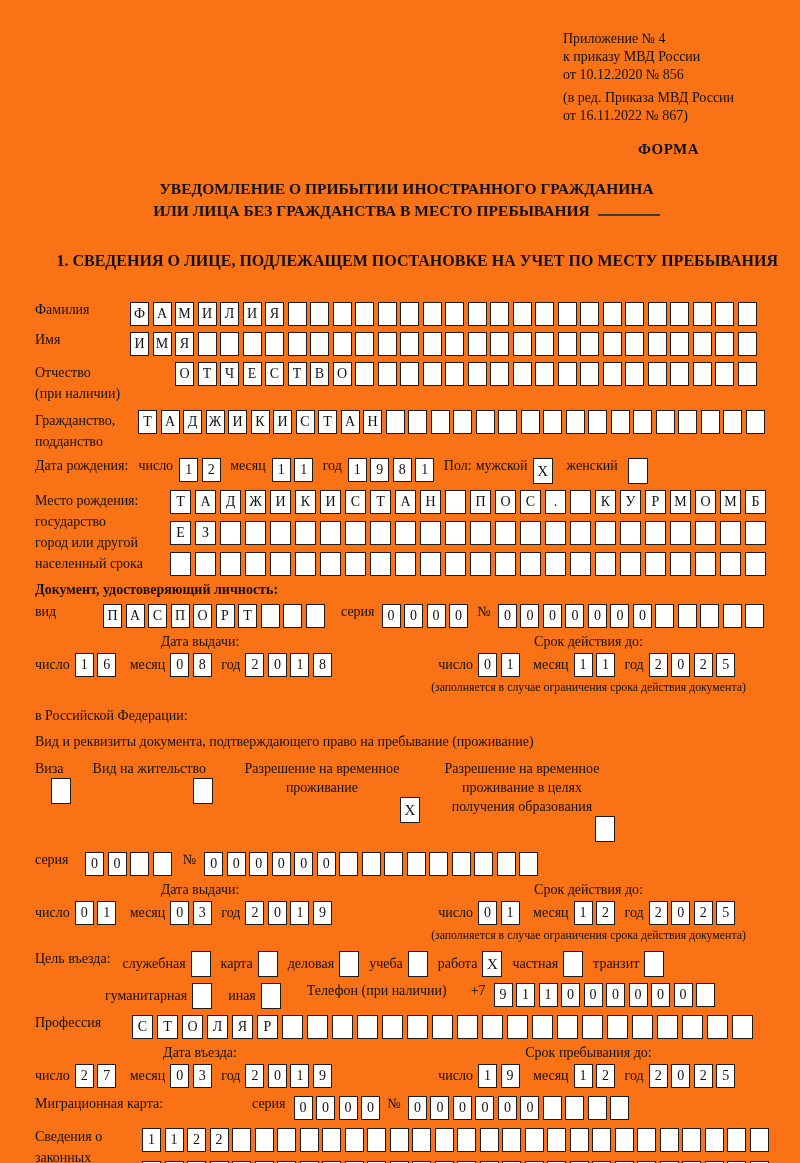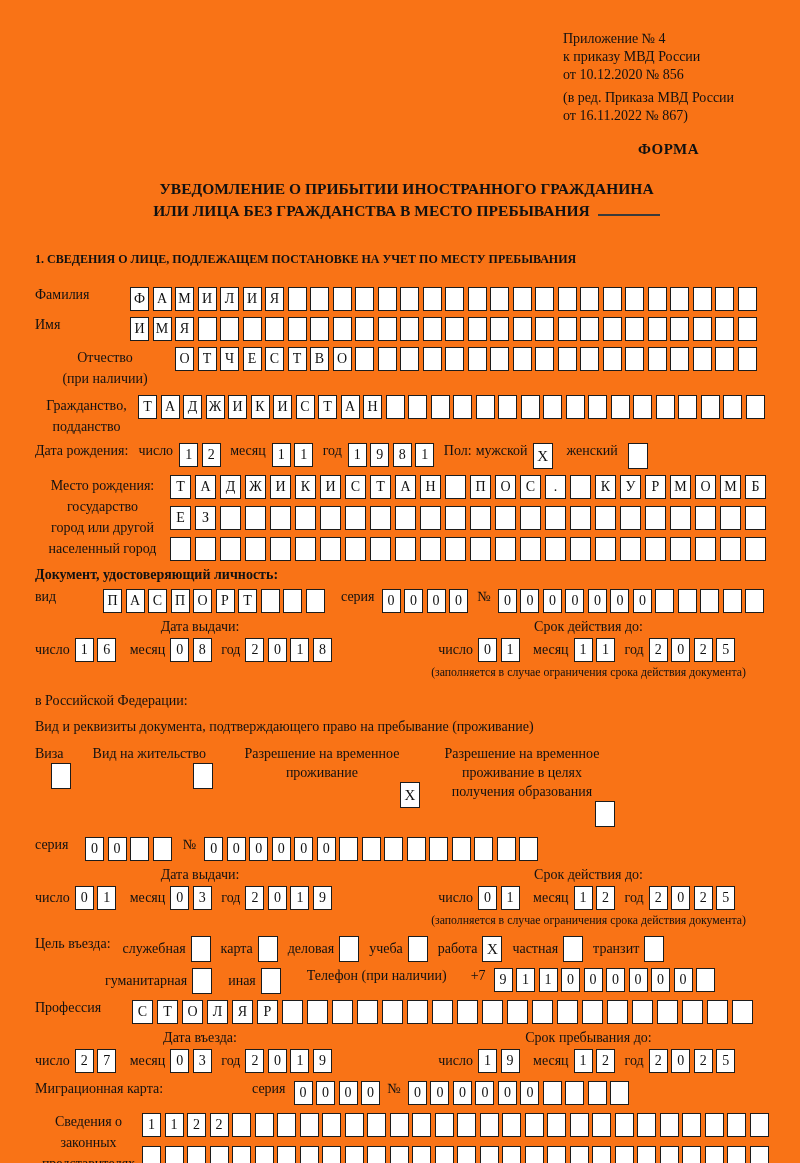--- a/index.html
+++ b/index.html
@@ -10,24 +10,24 @@
     font-family:Liberation Serif, serif; font-size:14px;
     padding:30px 22px 12px 35px; overflow:hidden; position:relative;
   }
   
   .appendix { margin-left:528px; line-height:18px; }
   .edition  { margin-left:528px; line-height:18px; margin-top:5px; }
   .forma { margin-top:16px; margin-left:603px; font-weight:bold; font-size:15px; letter-spacing:.5px; }
   
   .title { text-align:center; font-weight:bold; font-size:15.5px; margin-top:20px; line-height:22px; }
   .blank-line { display:inline-block; width:62px; border-bottom:2px solid #3a3a3a; height:14px; margin-left:8px; }
-  .sec-heading { text-align:left; font-weight:bold; font-size:12px; margin-top:30px; margin-bottom:20px; }
+  .sec-heading { text-align:right; font-weight:bold; font-size:16px; margin-top:30px; margin-bottom:32px; }
   
   .frow { display:flex; align-items:flex-start; margin-bottom:6px; }
-  .frow.top { align-items:flex-start;text-align:center; }
+  .frow.top { align-items:flex-start; }
   .flabel { flex:none; }
   .lblcol { flex:none; line-height:21px; }
   .boxes { display:flex; flex:none; }
   .cb {
     display:inline-flex; flex:none; width:19px; height:24px; border:1.6px solid #1c1c1c;
     margin-right:3.5px; align-items:center; justify-content:center;
     font-size:14px; background:#fff;
   }
   .cb.w { width:21px; margin-right:4px; }
   .chk {
@@ -246,21 +246,21 @@
     <span class="chk">X</span>
     <span style="margin:0 10px 0 14px">женский</span>
     <span class="chk"></span>
   </div>
 
   <div class="frow top" style="margin-top:4px">
     <span class="lblcol" style="width:135px">
       <div>Место рождения:</div>
       <div>государство</div>
       <div>город или другой</div>
-      <div>населенный город</div>
+      <div>населенный срока</div>
     </span>
     <span>
       <div class="boxes rowgap">
           <span class="cb w">Т</span>
           <span class="cb w">А</span>
           <span class="cb w">Д</span>
           <span class="cb w">Ж</span>
           <span class="cb w">И</span>
           <span class="cb w">К</span>
           <span class="cb w">И</span>

